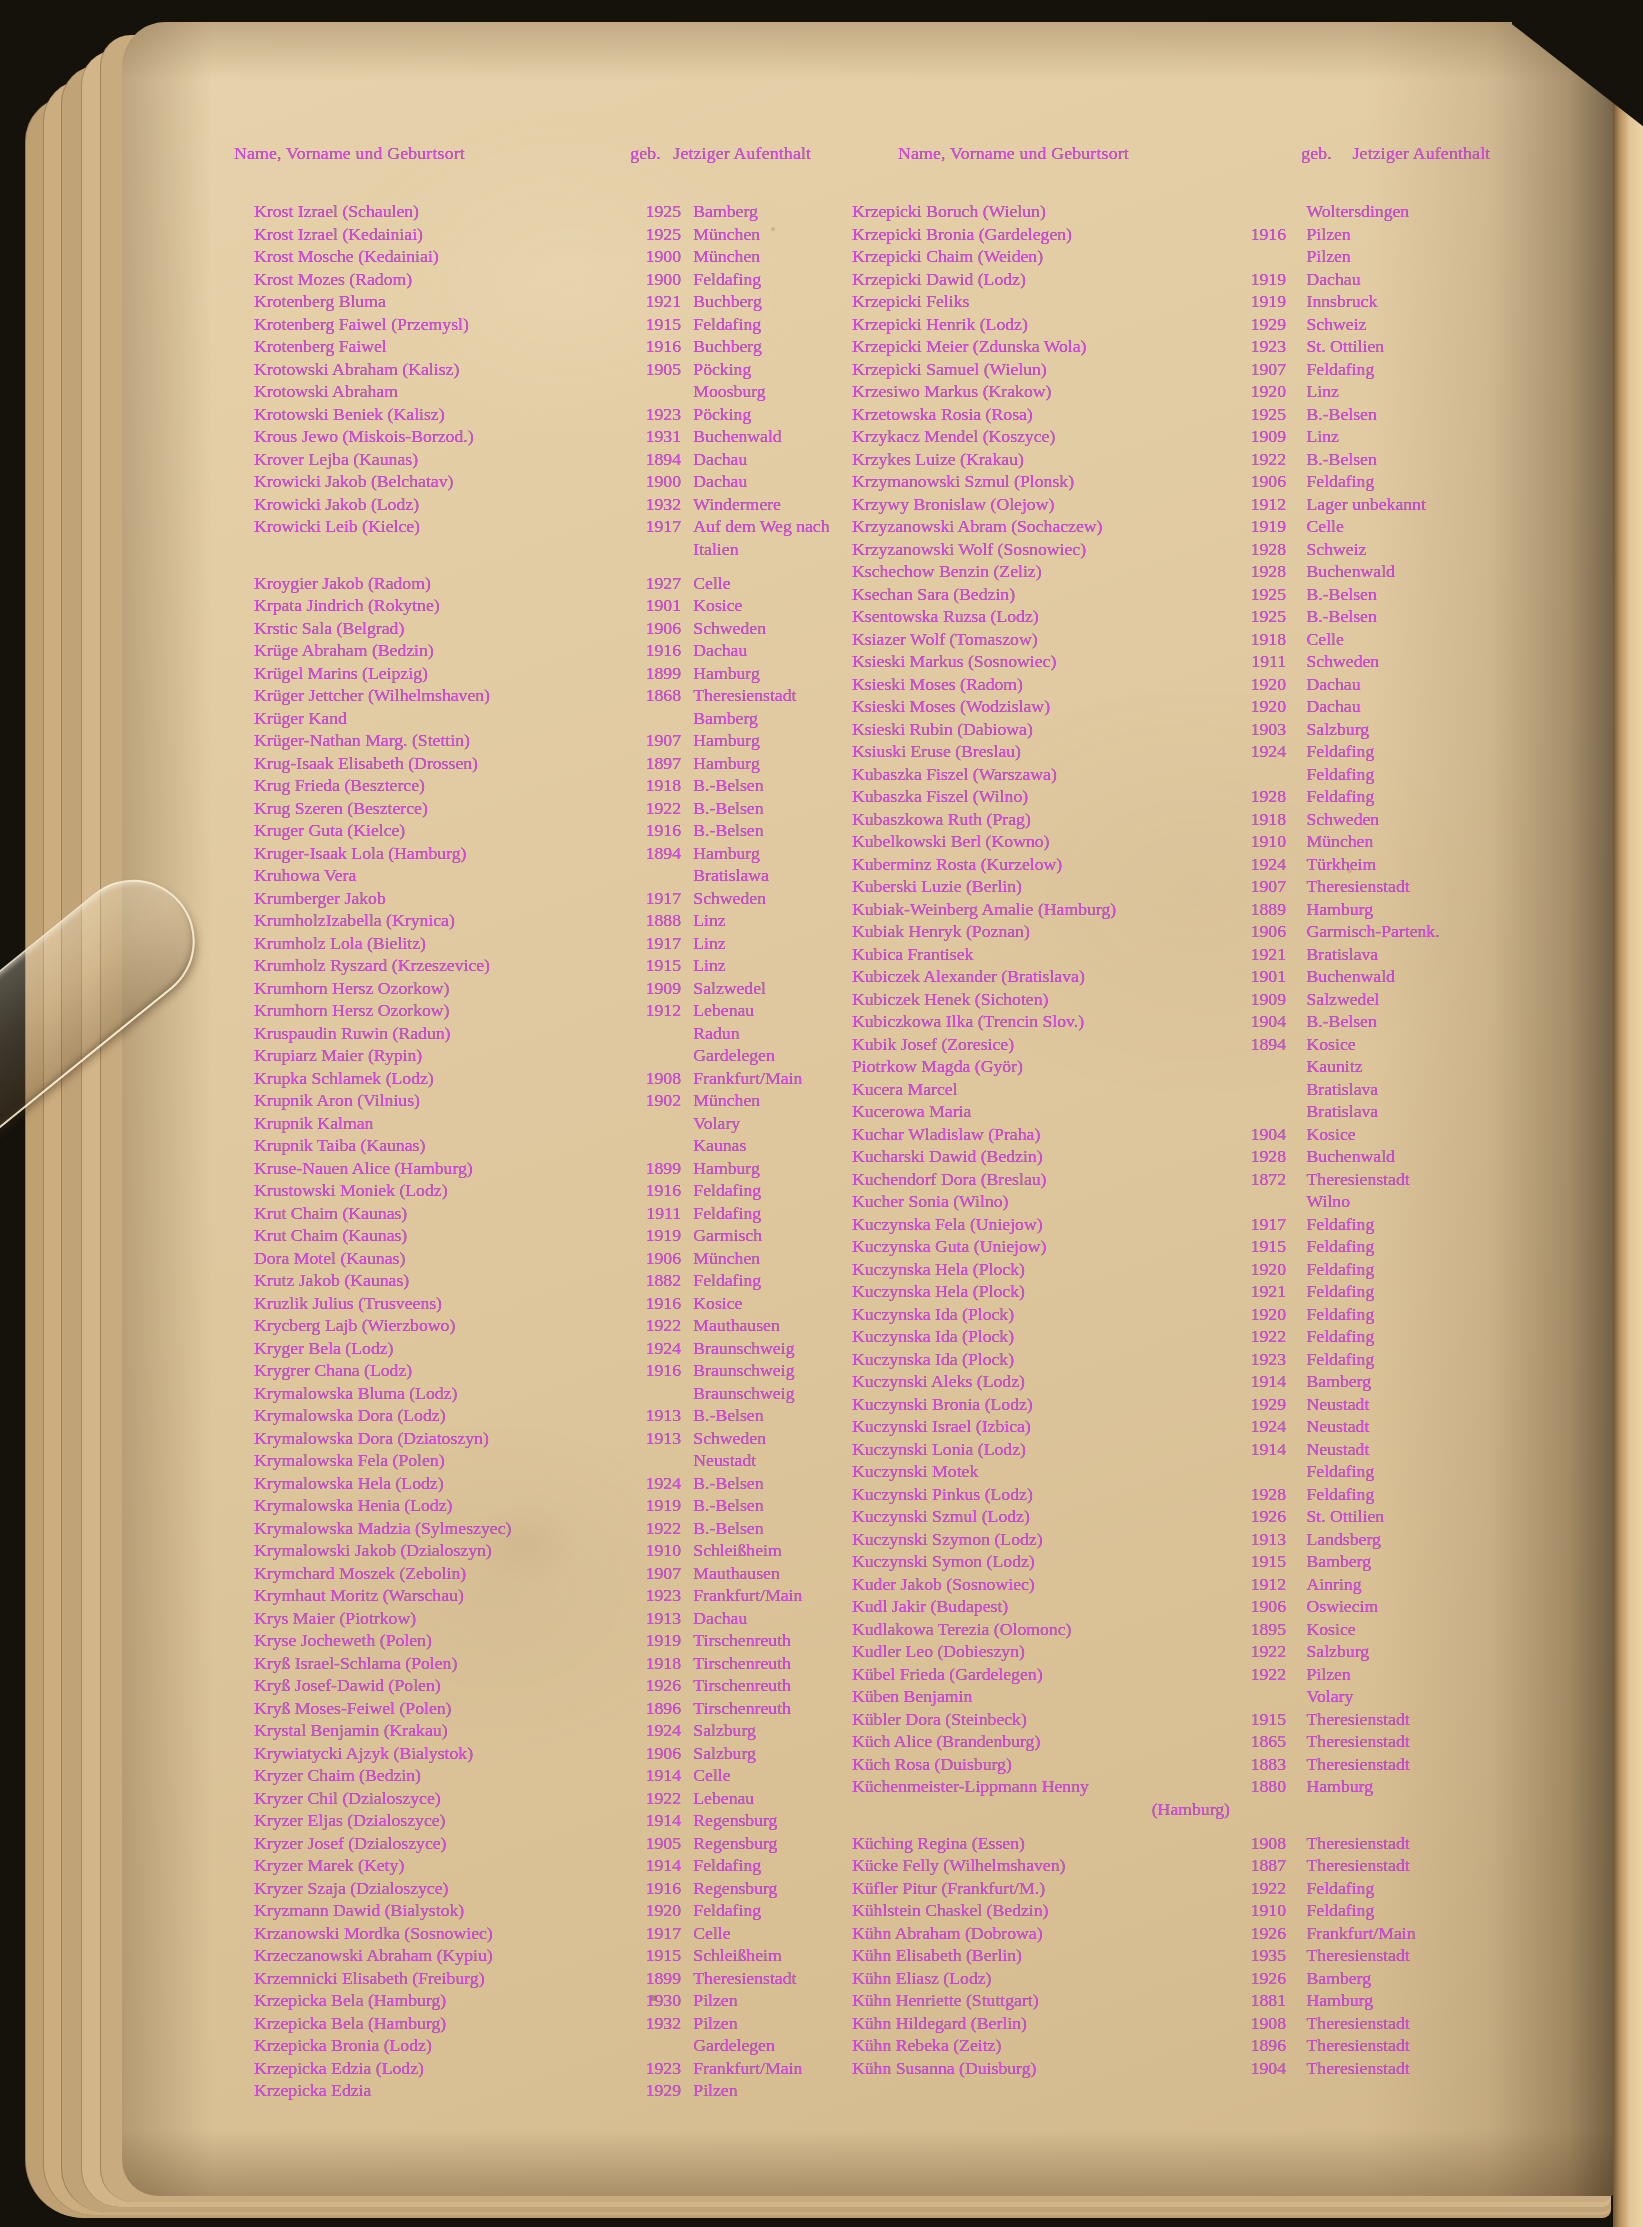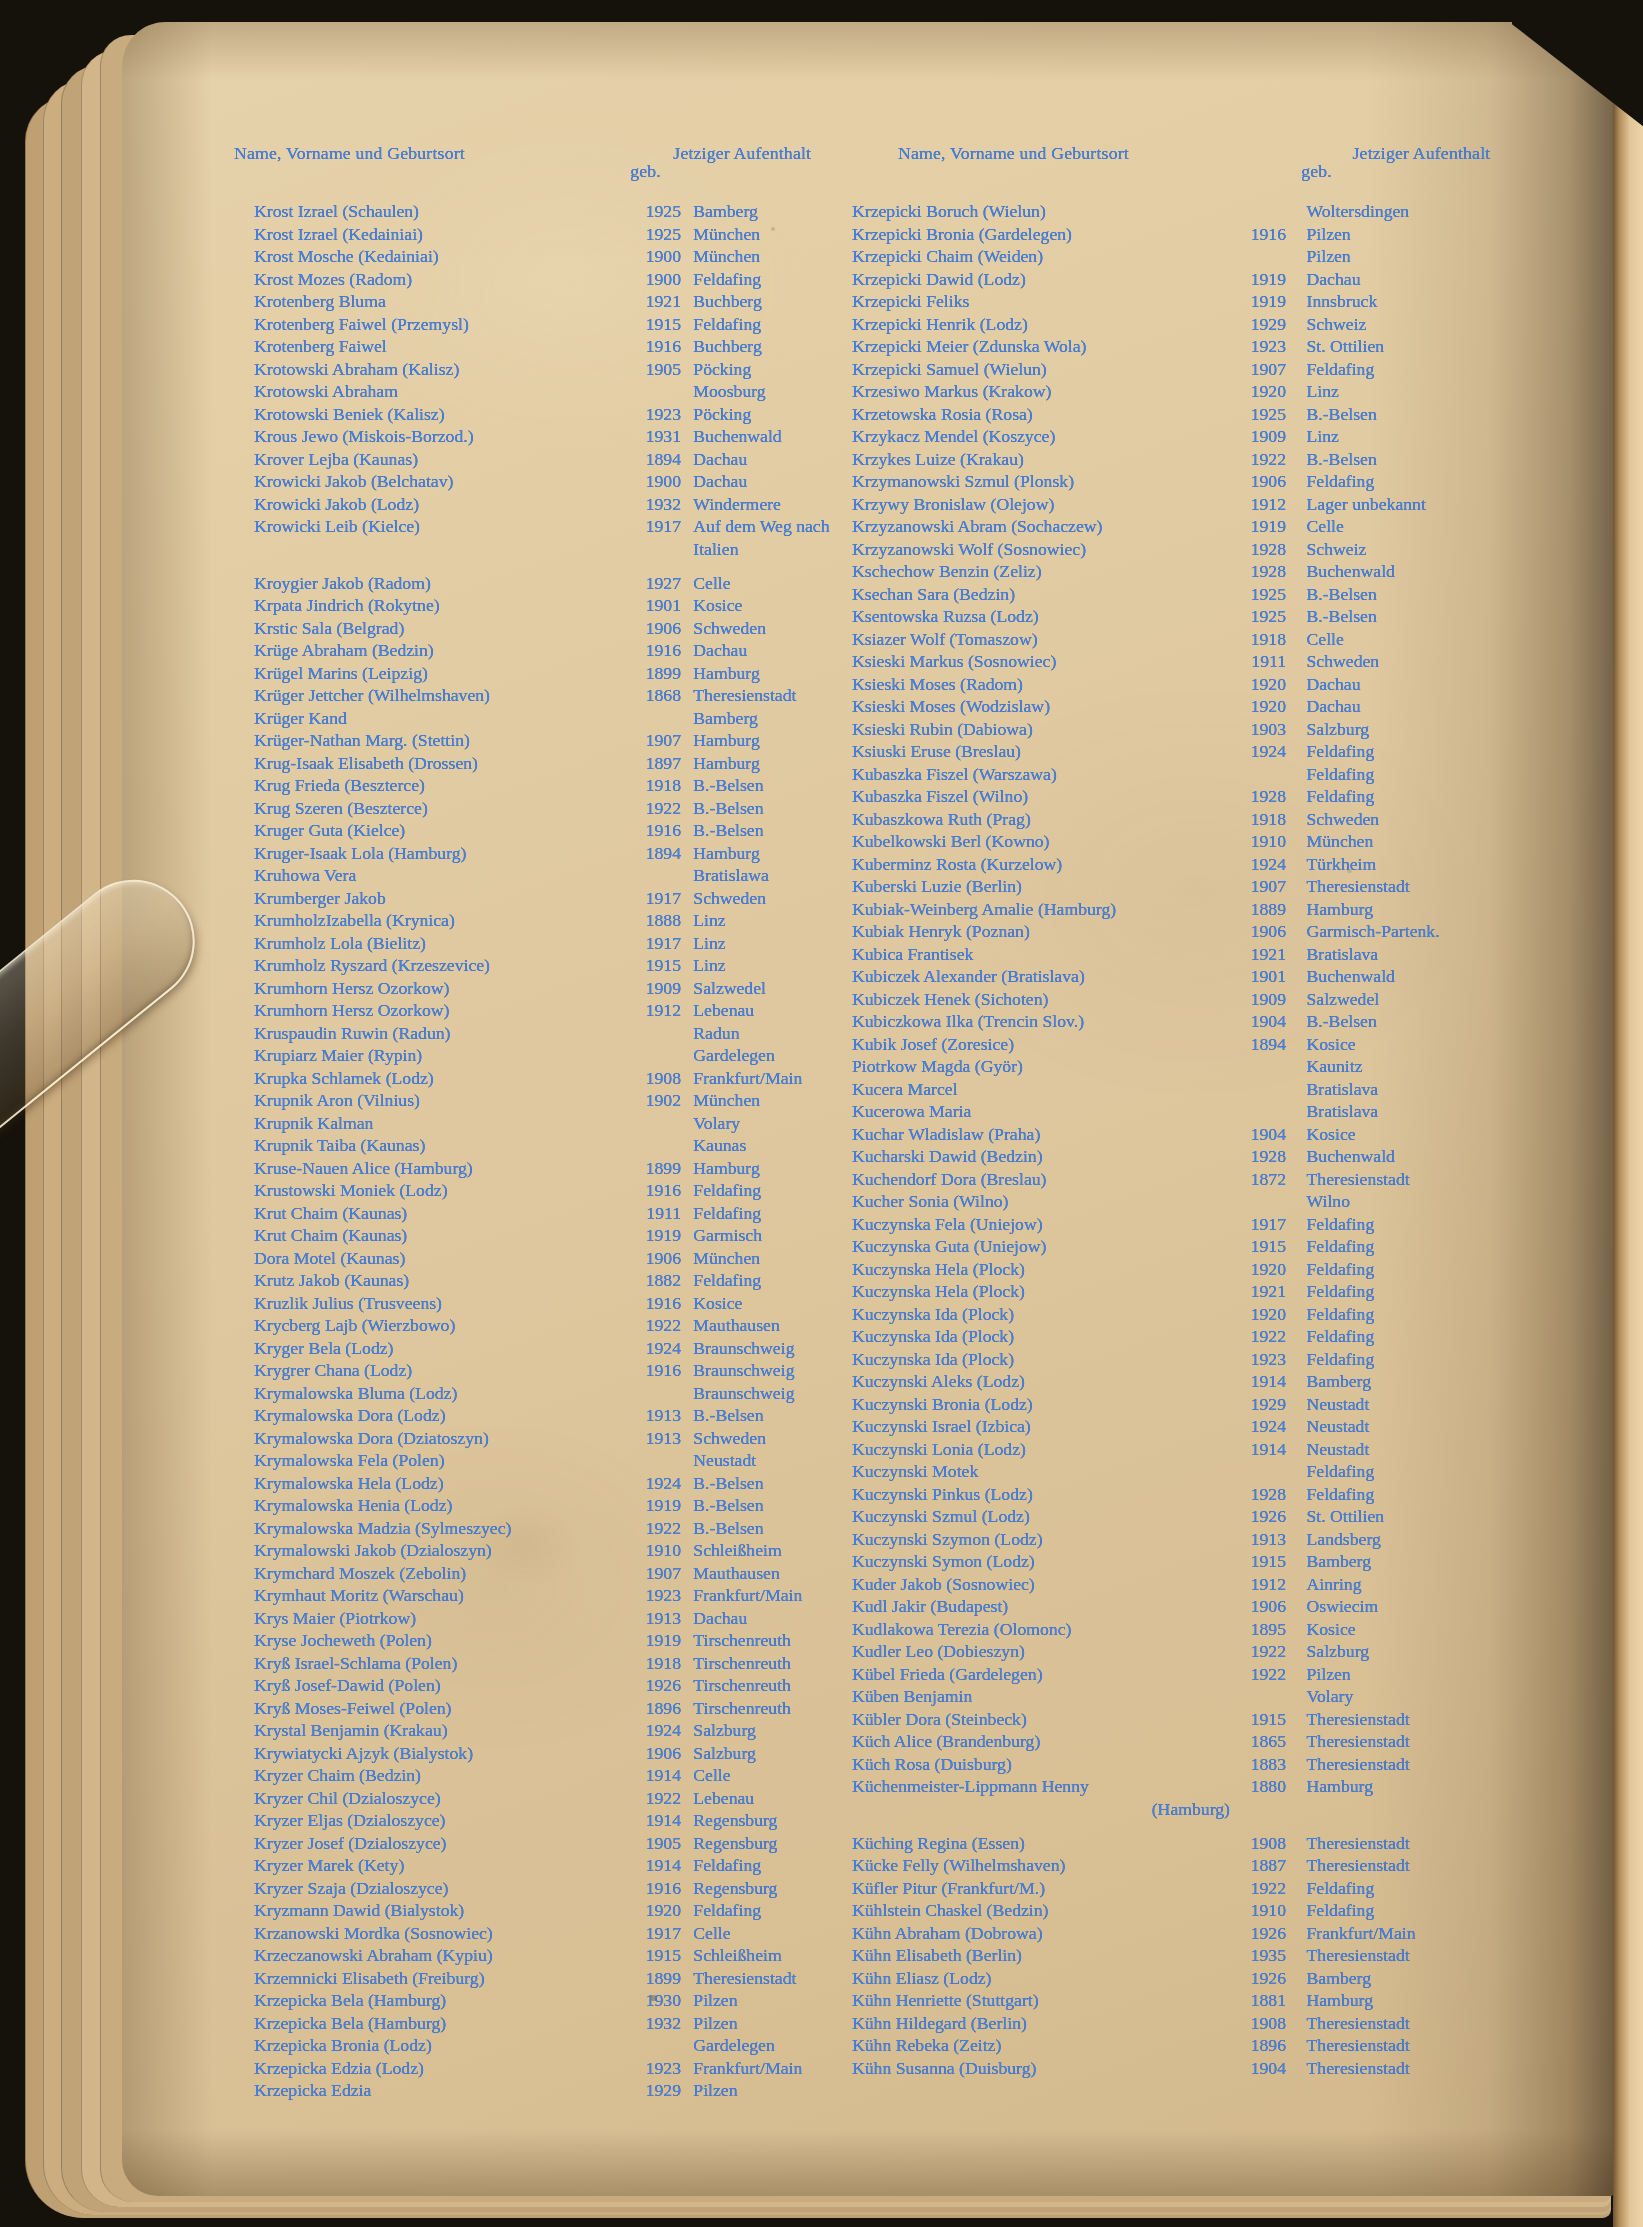--- a/index.html
+++ b/index.html
@@ -37,25 +37,25 @@
   
   .wedge{position:absolute;left:1512px;top:0;width:132px;height:127px;background:#15120c;z-index:6;
          clip-path:polygon(0 0,100% 0,100% 100%,0 19%);}
   
   .clip{position:absolute;left:-168px;top:841px;width:345px;height:119px;z-index:8;
         border-radius:64px;transform:rotate(-39deg);transform-origin:100% 50%;
         background:linear-gradient(to bottom,rgba(252,244,222,.30),rgba(216,198,166,.22) 45%,rgba(110,90,60,.28) 100%);
         border:2.5px solid rgba(250,240,216,.85);
         box-shadow:0 5.8px 8.2px -2.5px rgba(60,42,20,.45), inset 0 -4.1px 6.6px -2.5px rgba(80,60,35,.5), inset 0 3.3px 5px -1.6px rgba(255,250,235,.55);}
   
-  .textlayer{position:absolute;inset:0;z-index:4;color:#3b82f6;}
+  .textlayer{position:absolute;inset:0;z-index:4;color:#d946ef;}
   .col-header{position:absolute;top:142px;display:grid;font-size:17.7px;line-height:22px;letter-spacing:0.2px;}
   .ch-l{left:234px;width:645px;grid-template-columns:378px 49px 1fr;}
   .ch-r{left:898px;width:713px;grid-template-columns:378px 56px 1fr;}
-  .col-header .hy{text-align:right;margin-top:18px;}
+  .col-header .hy{text-align:right;}
   .ch-l .hl{padding-left:12.3px;} .ch-r .hl{padding-left:20.5px;}
   .rows{position:absolute;top:200px;}
   .rows-l{left:234px;width:645px;margin-left:20px;} .rows-r{left:852px;width:713px;}
   .row{display:grid;align-items:start;font-size:17.7px;line-height:22.5px;}
   .rows-l .row{grid-template-columns:378px 49px 1fr;}
   .rows-r .row{grid-template-columns:378px 56px 1fr;}
   .row .year{text-align:right;}
   .rows-l .row .loc{padding-left:12.3px;} .rows-r .row .loc{padding-left:20.5px;}
   .row.gap{margin-bottom:11.5px;}
   .line.n2{padding-left:26px;text-align:right;}

